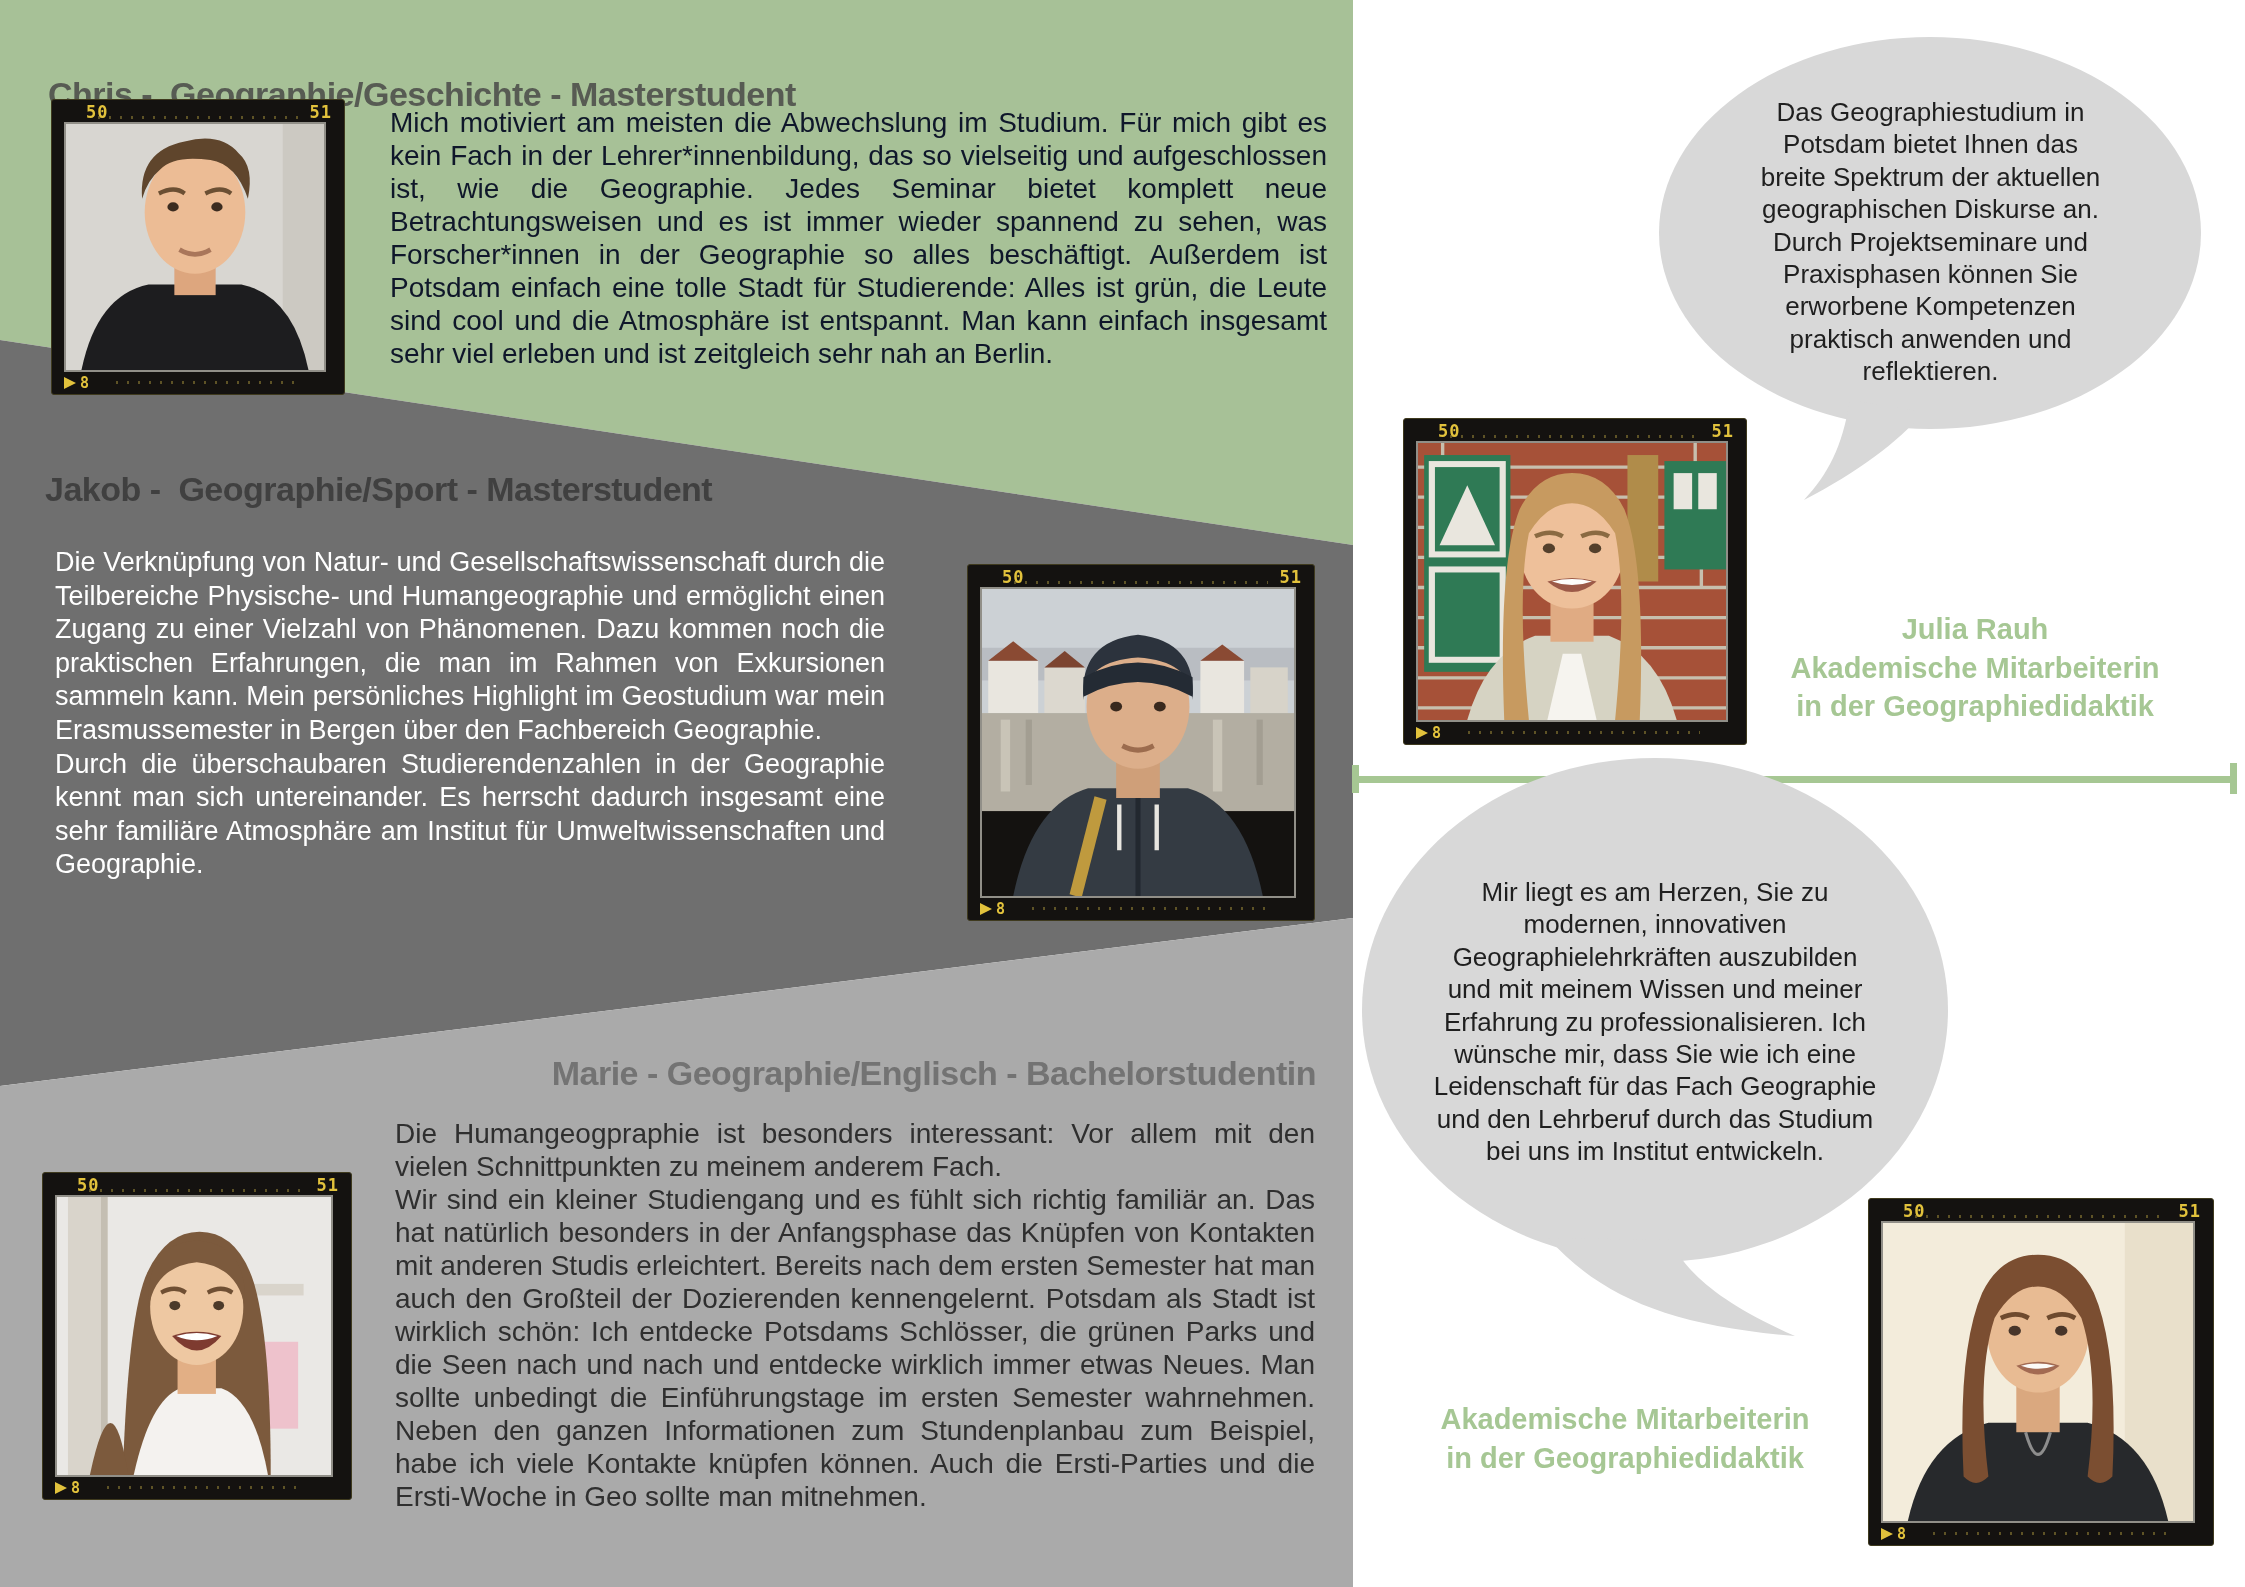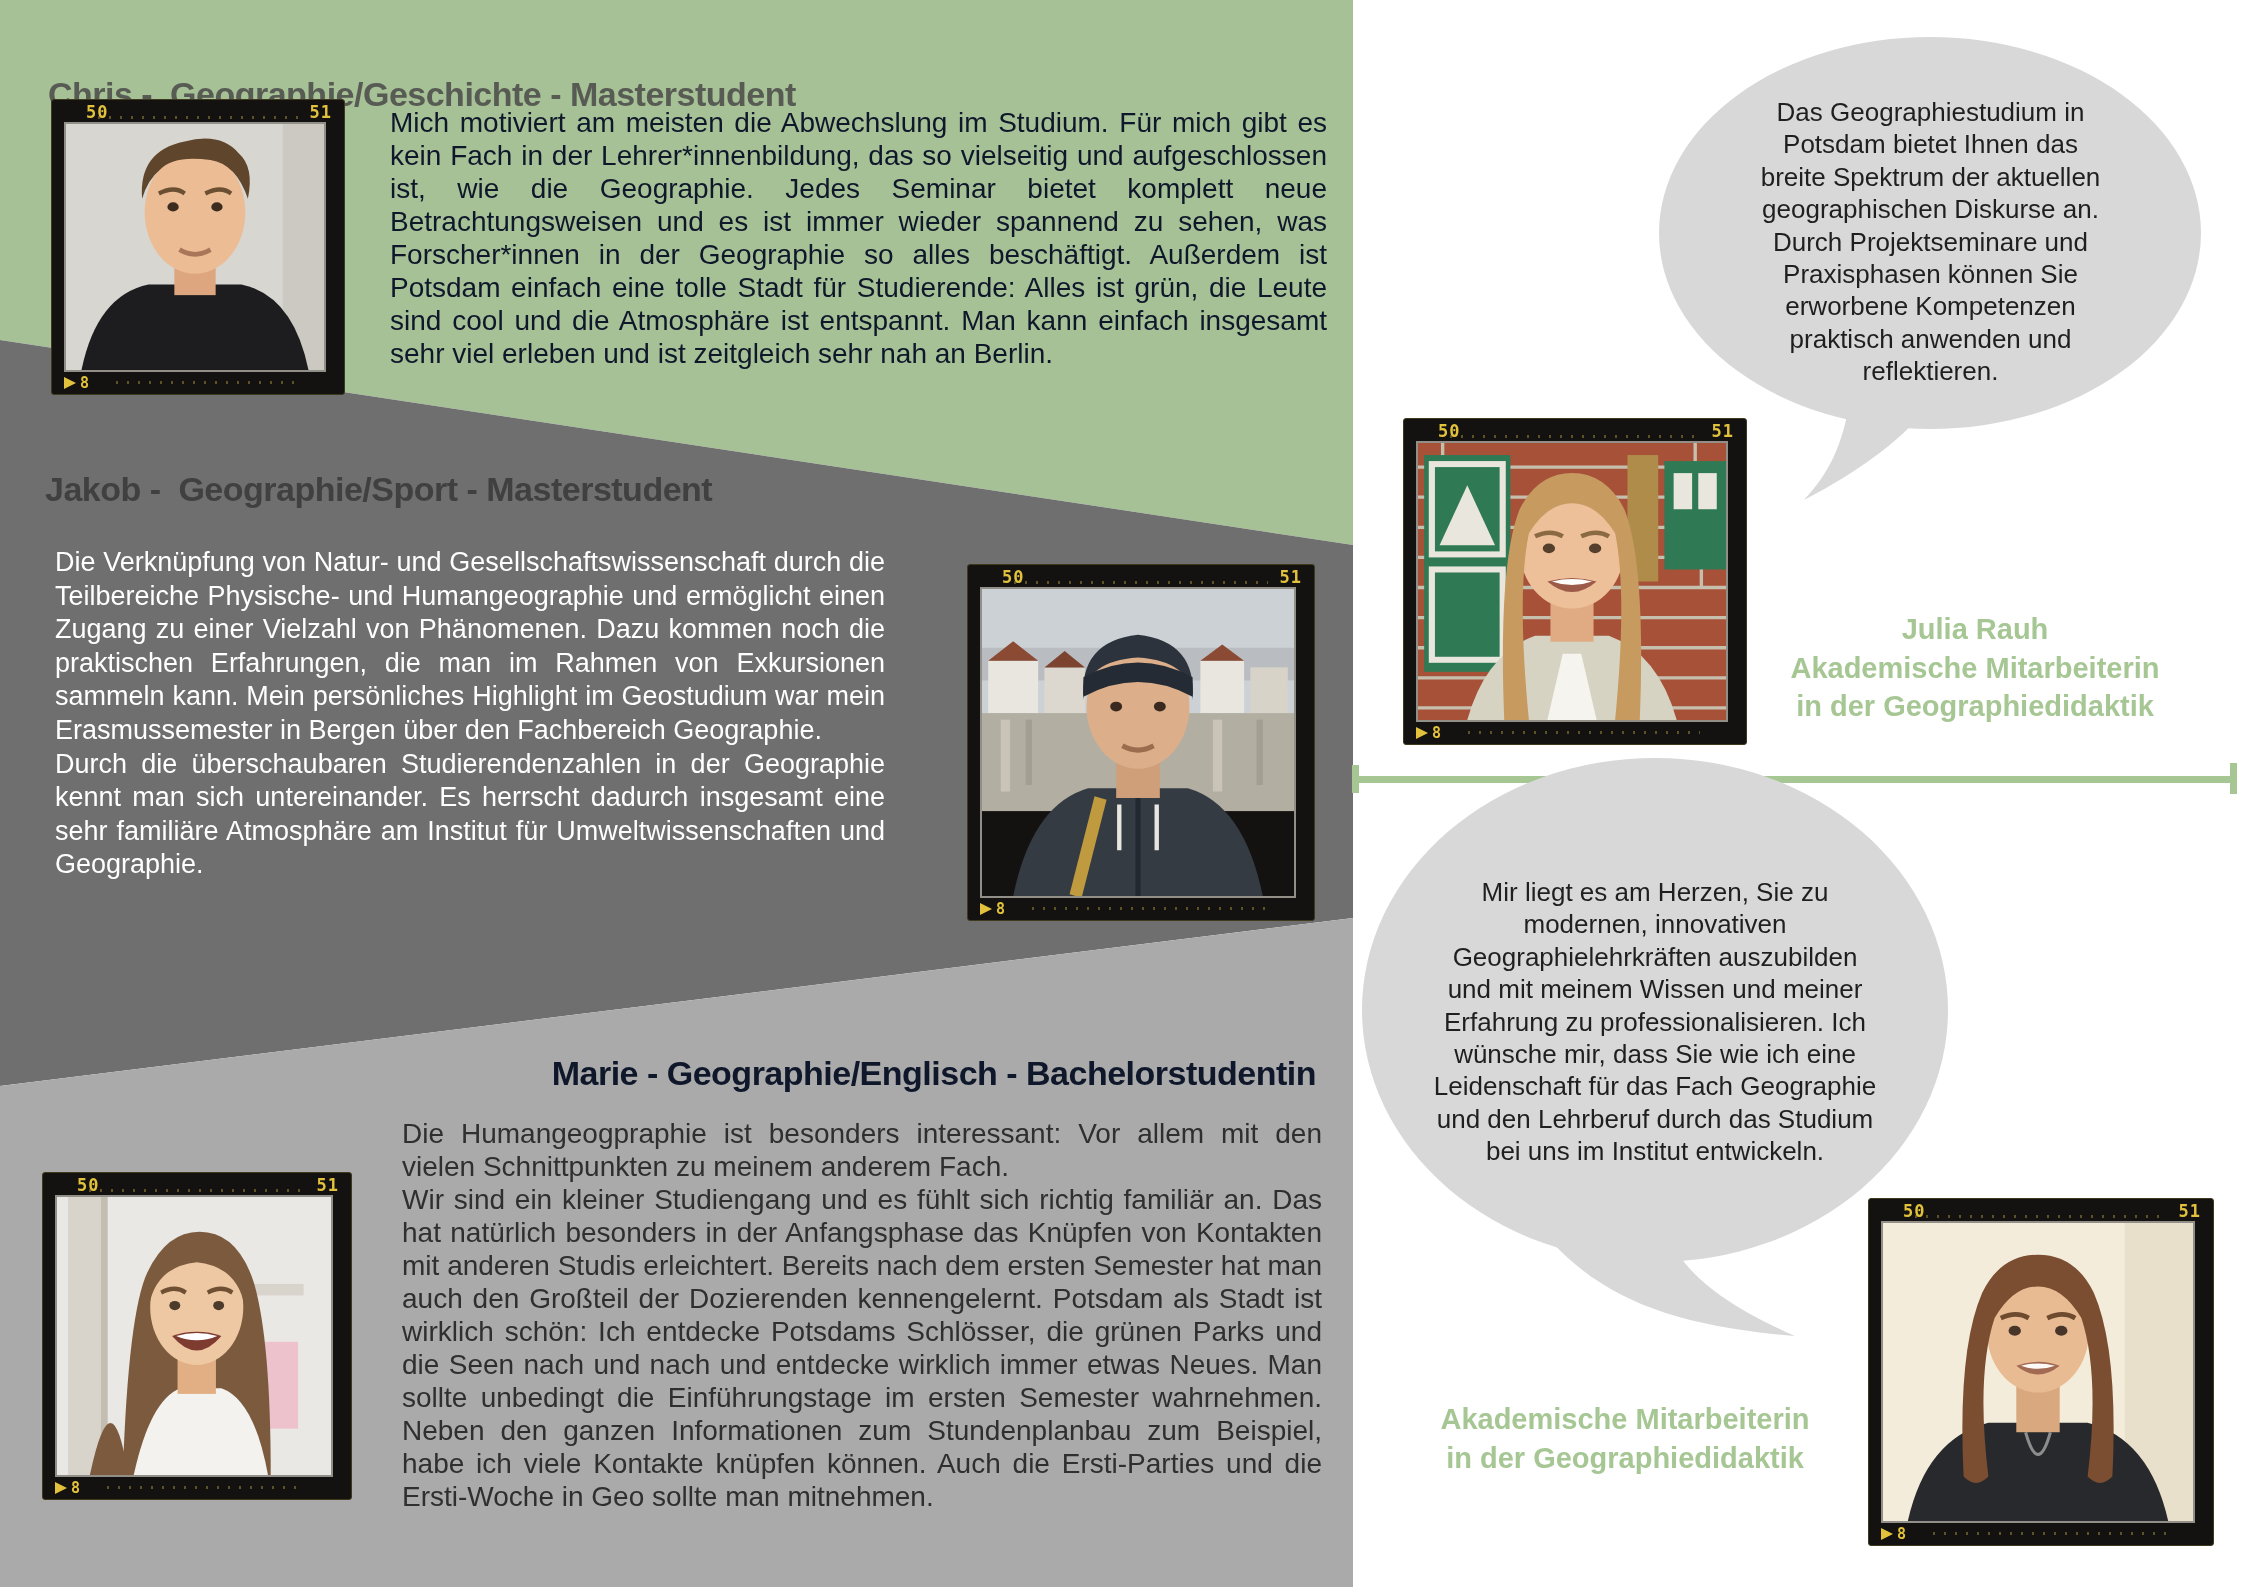--- a/index.html
+++ b/index.html
@@ -8,21 +8,21 @@
     font-family:"Liberation Sans",sans-serif;
   }
   .bg{position:absolute;inset:0;}
   .abs{position:absolute;}
   
   .sec-title{
     font-weight:bold;font-size:34px;letter-spacing:-0.5px;white-space:pre;line-height:1.15;
   }
   .title-dark{color:#575b53;margin-top:31px;}
   .title-green{color:#404040;}
-  .title-white{color:#0f172a;margin-left:24px;}
+  .title-white{color:#737373;margin-left:24px;}
   
   .body-text{
     white-space:pre-line;text-align:justify;
   }
   .chris-text{font-size:28px;line-height:33px;color:#0f172a;}
   .jakob-text{font-size:27px;line-height:33.6px;color:#ffffff;}
   .marie-text{font-size:28px;line-height:33px;color:#2f2f2f;}
   
   .bubble-text{
     white-space:pre-line;text-align:center;font-size:26px;line-height:32.4px;color:#1f1f1f;
@@ -142,21 +142,21 @@
     </div>
     <div class="reel">
       <span class="play"></span>
       <span class="reelnum">8</span>
     </div>
     <div class="ticks b"></div>
   </div>
 
   <div class="abs sec-title title-white" style="right:929px;top:1054px;">Marie - Geographie/Englisch - Bachelorstudentin</div>
 
-  <div class="abs body-text marie-text" style="left:395px;top:1117px;width:920px;margin-left:7px;">Die Humangeogpraphie ist besonders interessant: Vor allem mit den vielen Schnittpunkten zu meinem anderem Fach.
+  <div class="abs body-text marie-text" style="left:395px;top:1117px;width:920px;">Die Humangeogpraphie ist besonders interessant: Vor allem mit den vielen Schnittpunkten zu meinem anderem Fach.
 Wir sind ein kleiner Studiengang und es fühlt sich richtig familiär an. Das hat natürlich besonders in der Anfangsphase das Knüpfen von Kontakten mit anderen Studis erleichtert. Bereits nach dem ersten Semester hat man auch den Großteil der Dozierenden kennengelernt. Potsdam als Stadt ist wirklich schön: Ich entdecke Potsdams Schlösser, die grünen Parks und die Seen nach und nach und entdecke wirklich immer etwas Neues. Man sollte unbedingt die Einführungstage im ersten Semester wahrnehmen. Neben den ganzen Informationen zum Stundenplanbau zum Beispiel, habe ich viele Kontakte knüpfen können. Auch die Ersti-Parties und die Ersti-Woche in Geo sollte man mitnehmen.</div>
 
   <div class="film" style="left:42px;top:1172px;width:310px;height:328px;">
     <span class="fnum l">50</span>
     <span class="fnum r">51</span>
     <div class="ticks t"></div>
     <div class="photo">
       <svg viewBox="0 0 100 96" preserveAspectRatio="none">
         <rect width="100" height="96" fill="#eae8e5"></rect>
         <rect x="4" width="12" height="96" fill="#d9d4cb"></rect>

